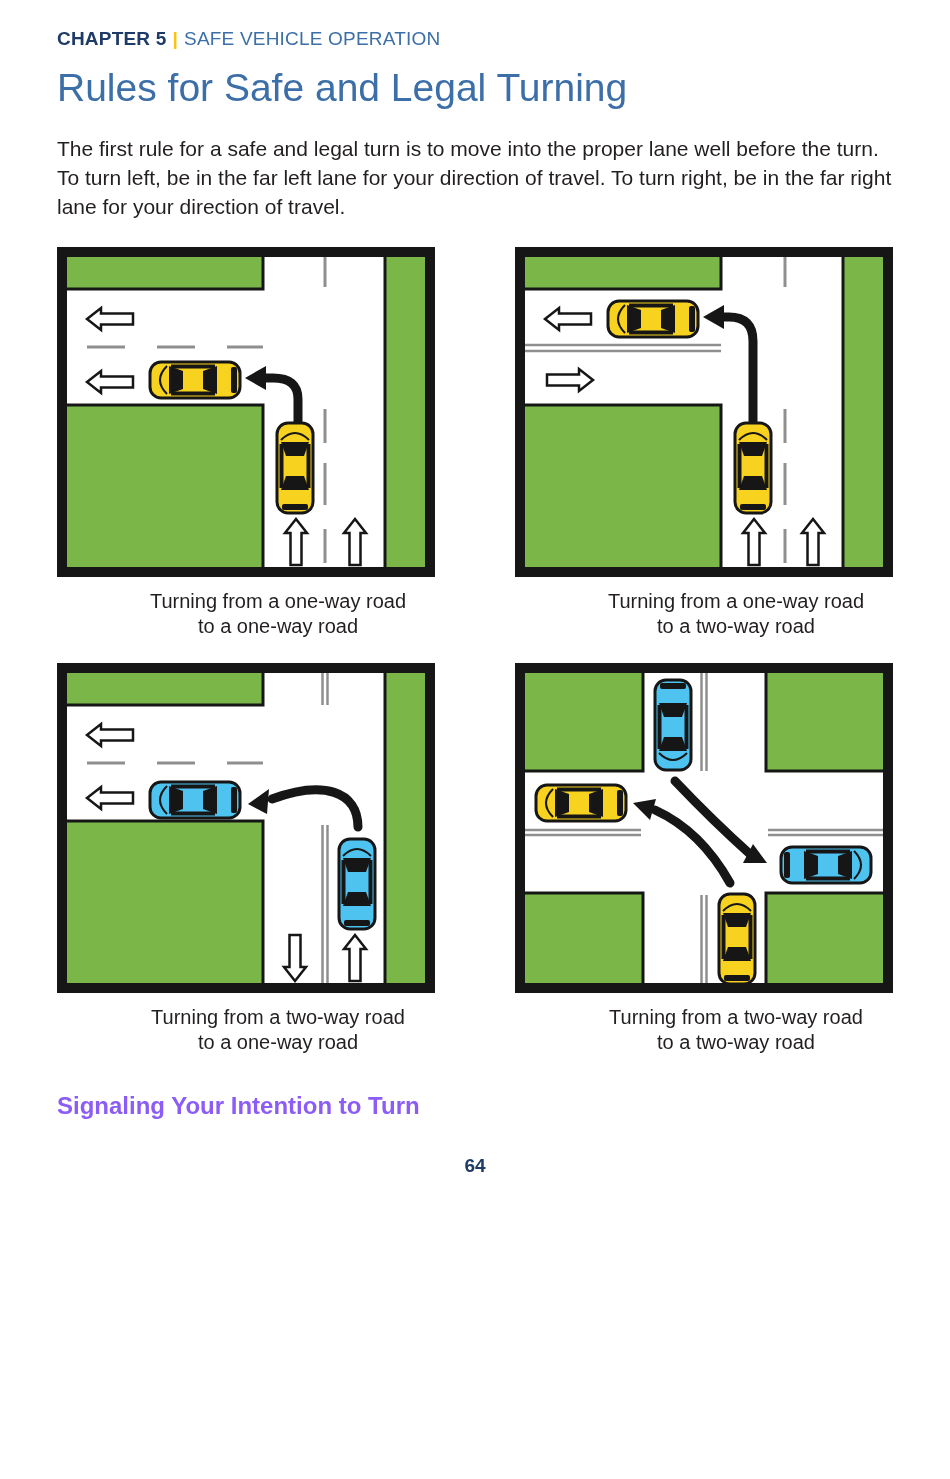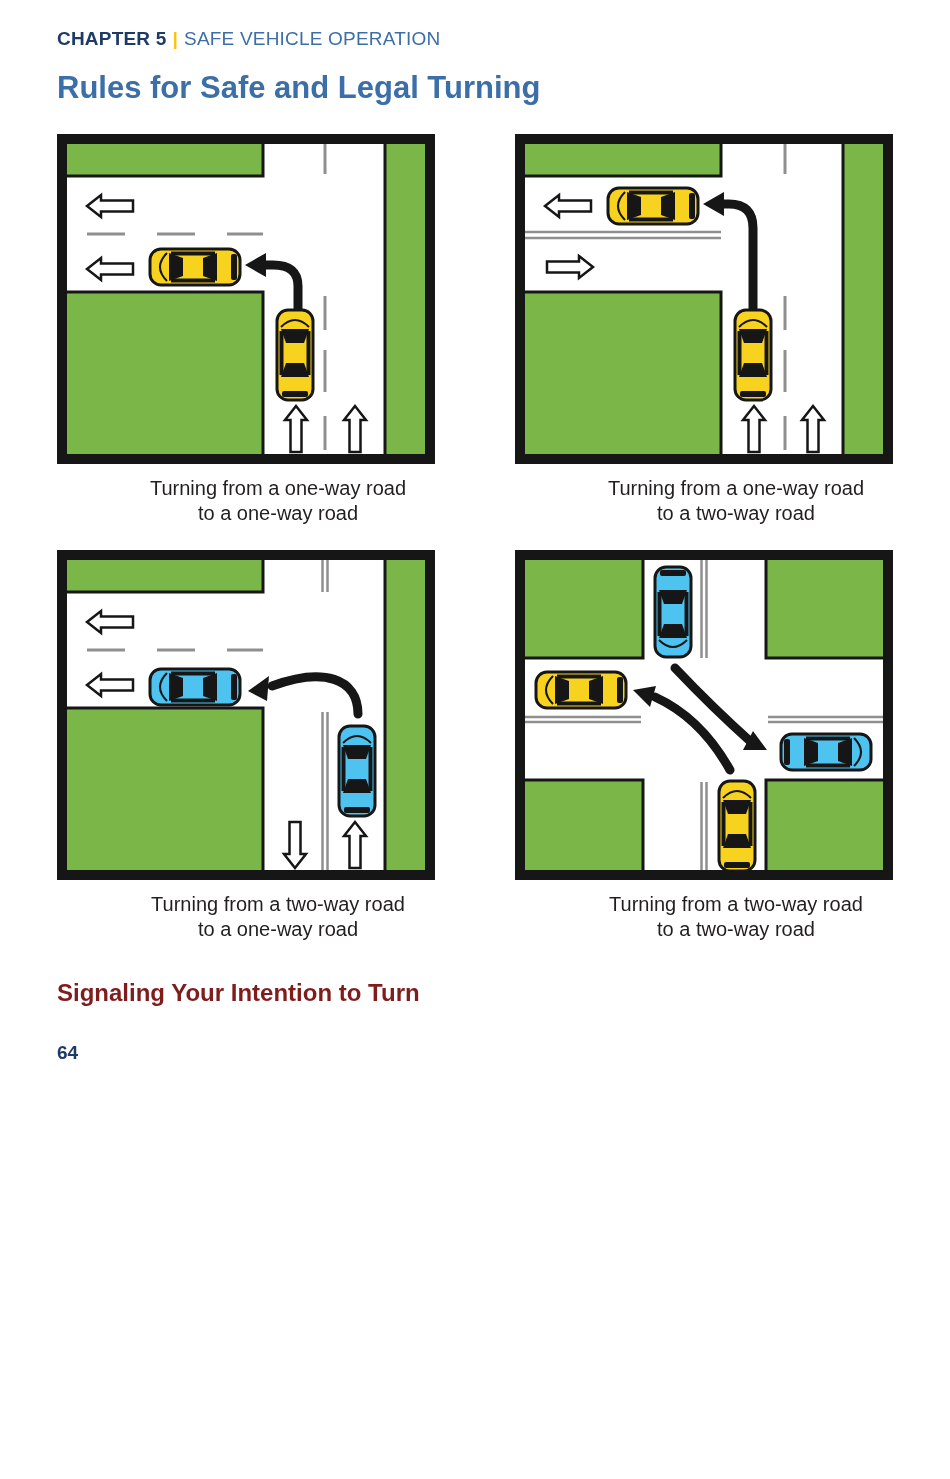--- a/index.html
+++ b/index.html
@@ -8,33 +8,33 @@
   }
   *{margin:0;padding:0;box-sizing:border-box}
   body{background:#e8e8e8;font-family:"Liberation Sans", sans-serif;}
   .page{width:950px;height:1479px;background:#fff;margin:0 auto;padding:28px 57px 4px;overflow:hidden}
 
   .chapter-header{font-size:19px;font-weight:bold;letter-spacing:.2px;margin-bottom:18px}
   .chapter-header .chapter{color:var(--navy)}
   .chapter-header .divider{color:var(--gold);padding:0 6px}
   .chapter-header .section{color:var(--title-blue);font-weight:normal}
 
-  h1.page-title{color:var(--title-blue);font-size:31px;line-height:40px;margin:8px 0 26px;font-weight:bold}
+  h1.page-title{color:var(--title-blue);font-size:39px;line-height:40px;margin:8px 0 26px;font-weight:normal}
 
   p.body-text{color:var(--ink);font-size:21px;line-height:29px;margin-bottom:26px}
 
   .diagram-grid{display:grid;grid-template-columns:378px 378px;column-gap:80px;row-gap:24px;margin-bottom:4px}
   figure.diagram{width:442px}
   figure.diagram svg{display:block;width:378px;height:330px;background:#fff}
   figcaption{margin-top:12px;text-align:center;color:var(--ink);font-size:20px;line-height:25px}
   figcaption span{display:block}
 
-  h2.section-heading{color:#7f1d1d;font-size:24px;line-height:30px;margin:36px 0 24px;font-weight:bold}
-
-  .page-number{margin-top:34px;text-align:left;color:var(--navy);font-size:19px;font-weight:bold}
+  h2.section-heading{color:#8b5cf6;font-size:24px;line-height:30px;margin:36px 0 24px;font-weight:bold}
+
+  .page-number{margin-top:34px;text-align:center;color:var(--navy);font-size:19px;font-weight:bold}
 
   
   .grass{fill:var(--grass-green);stroke:#161616;stroke-width:3}
   .frame{fill:none;stroke:#161616;stroke-width:10}
   .lane-lines line{stroke:var(--lane-gray);stroke-width:3}
   .lane-lines line.thin{stroke-width:2.5}
   .turn{fill:none;stroke:#161616;stroke-width:9;stroke-linecap:round}
   .turn-head{fill:#161616}
   .car-yellow{color:var(--car-yellow)}
   .car-blue{color:var(--car-blue)}
@@ -59,20 +59,21 @@
 </svg>
 
 <div class="page">
 
   <div class="chapter-header">
     <span class="chapter">CHAPTER 5</span><span class="divider">|</span><span class="section">SAFE VEHICLE OPERATION</span>
   </div>
 
   <h1 class="page-title">Rules for Safe and Legal Turning</h1>
 
+  <p class="body-text">The first rule for a safe and legal turn is to move into the proper lane well before the turn. To turn left, be in the far left lane for your direction of travel. To turn right, be in the far right lane for your direction of travel.</p>
 
   <div class="diagram-grid">
 
     <figure class="diagram">
       <svg viewBox="0 0 378 330">
         <rect class="grass" x="8" y="8" width="198" height="34"></rect>
         <rect class="grass" x="8" y="158" width="198" height="164"></rect>
         <rect class="grass" x="328" y="8" width="44" height="314"></rect>
         <g class="lane-lines">
           <line x1="30" y1="100" x2="68" y2="100"></line>

